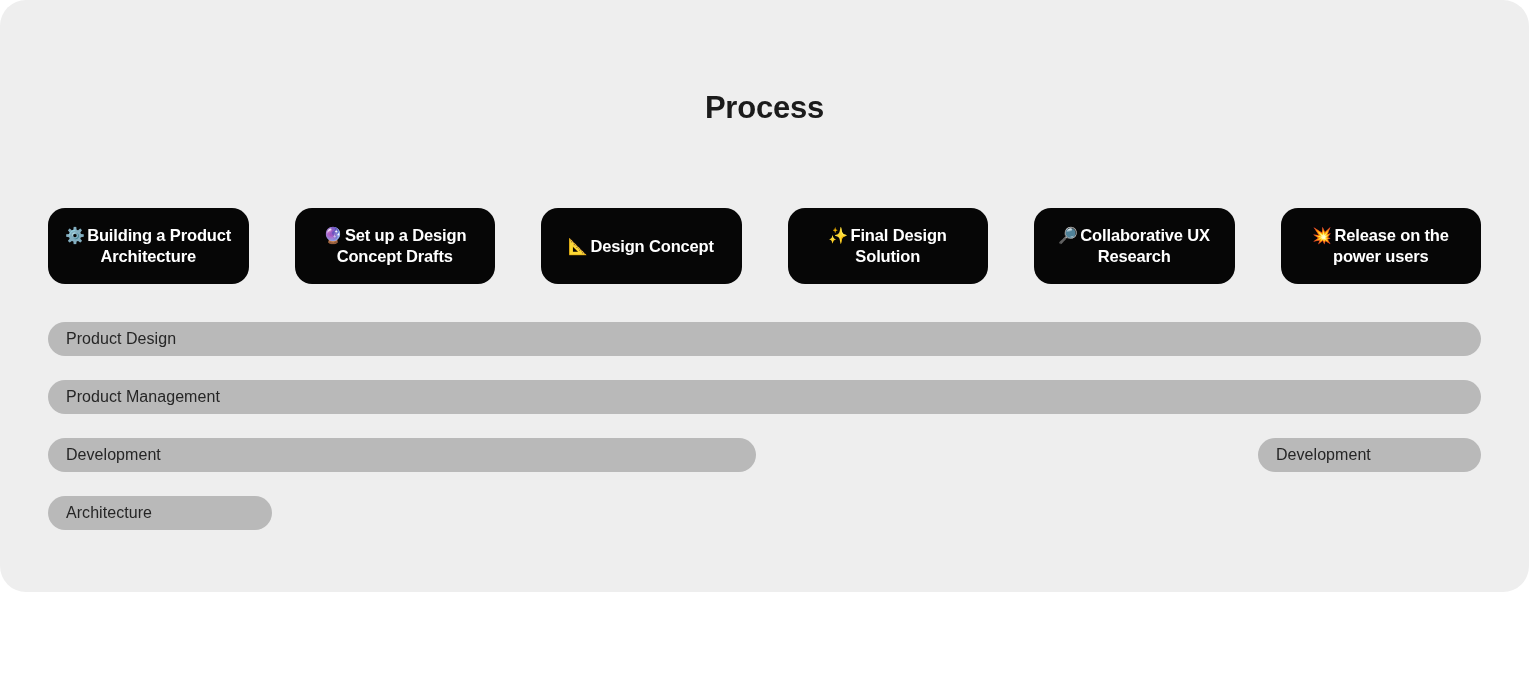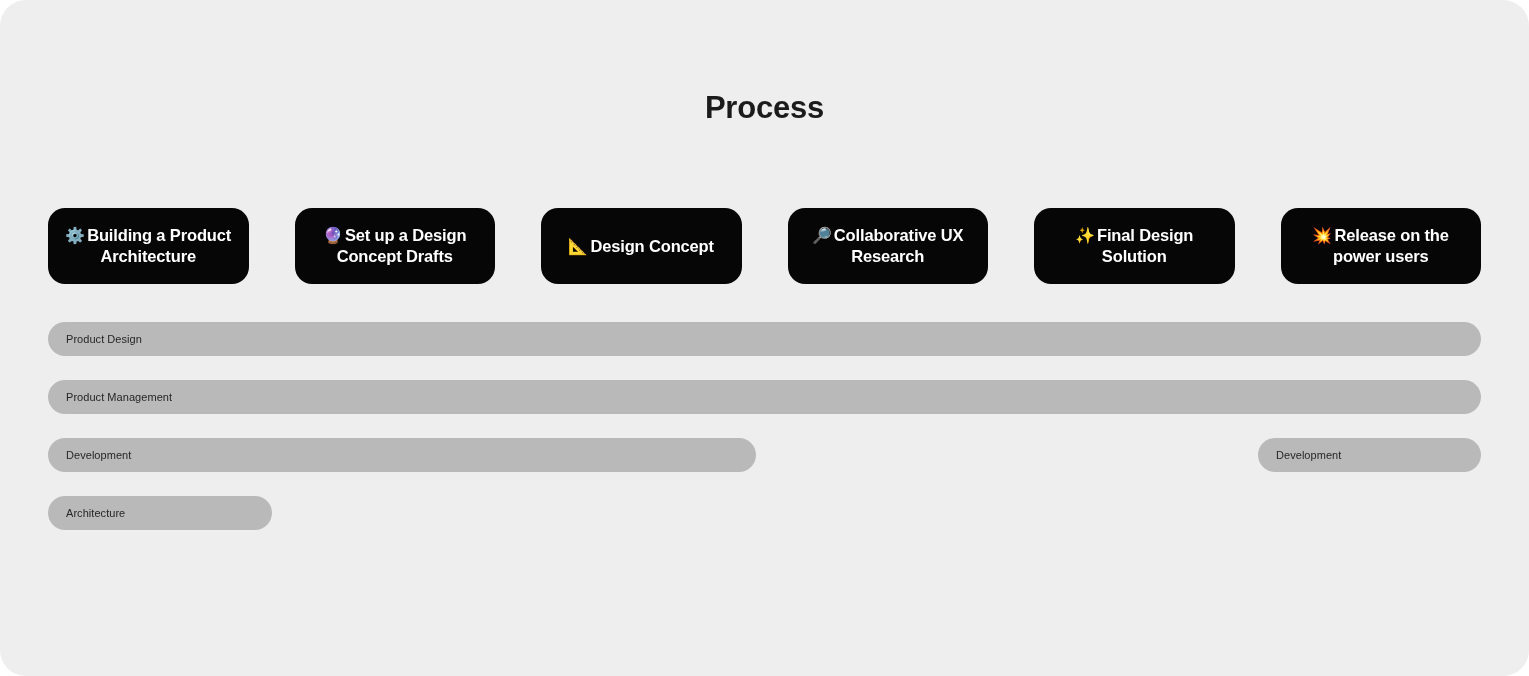--- a/index.html
+++ b/index.html
@@ -8,21 +8,21 @@
     background: #ffffff;
     width: 1529px;
     height: 676px;
     overflow: hidden;
     font-family: "Liberation Sans", sans-serif;
   }
 
   #canvas {
     position: relative;
     width: 1529px;
-    height: 676px;
+    height: 592px;
     background: #eeeeee;
     border-radius: 26px;
     box-sizing: border-box;
     overflow: hidden;
   }
 
   
   #page-title {
     position: absolute;
     top: 88px;
@@ -92,21 +92,21 @@
     height: 34px;
     background: #b9b9b9;
     border-radius: 17px;
     display: flex;
     align-items: center;
     box-sizing: border-box;
     padding-left: 18px;
   }
 
   .track-label {
-    font-size: 11px;
+    font-size: 16px;
     font-weight: 400;
     color: #262626;
     letter-spacing: 0.05px;
     white-space: nowrap;
     text-align: center;
   }
 </style>
 </head>
 <body>
 
@@ -120,26 +120,26 @@
 Architecture</span></div>
       </div>
       <div class="stage-card">
         <div class="stage-card-label"><span class="stage-emoji">🔮</span><span>Set up a Design
 Concept Drafts</span></div>
       </div>
       <div class="stage-card">
         <div class="stage-card-label"><span class="stage-emoji">📐</span><span>Design Concept</span></div>
       </div>
       <div class="stage-card">
+        <div class="stage-card-label"><span class="stage-emoji">✨</span><span>Final Design
+Solution</span></div>
+      </div>
+      <div class="stage-card">
         <div class="stage-card-label"><span class="stage-emoji">🔎</span><span>Collaborative UX
 Research</span></div>
-      </div>
-      <div class="stage-card">
-        <div class="stage-card-label"><span class="stage-emoji">✨</span><span>Final Design
-Solution</span></div>
       </div>
       <div class="stage-card">
         <div class="stage-card-label"><span class="stage-emoji">💥</span><span>Release on the
 power users</span></div>
       </div>
     </div>
 
   <div id="tracks">
       <div class="track-row">
         <div class="track-bar" style="left: 48px; width: 1433px;">

